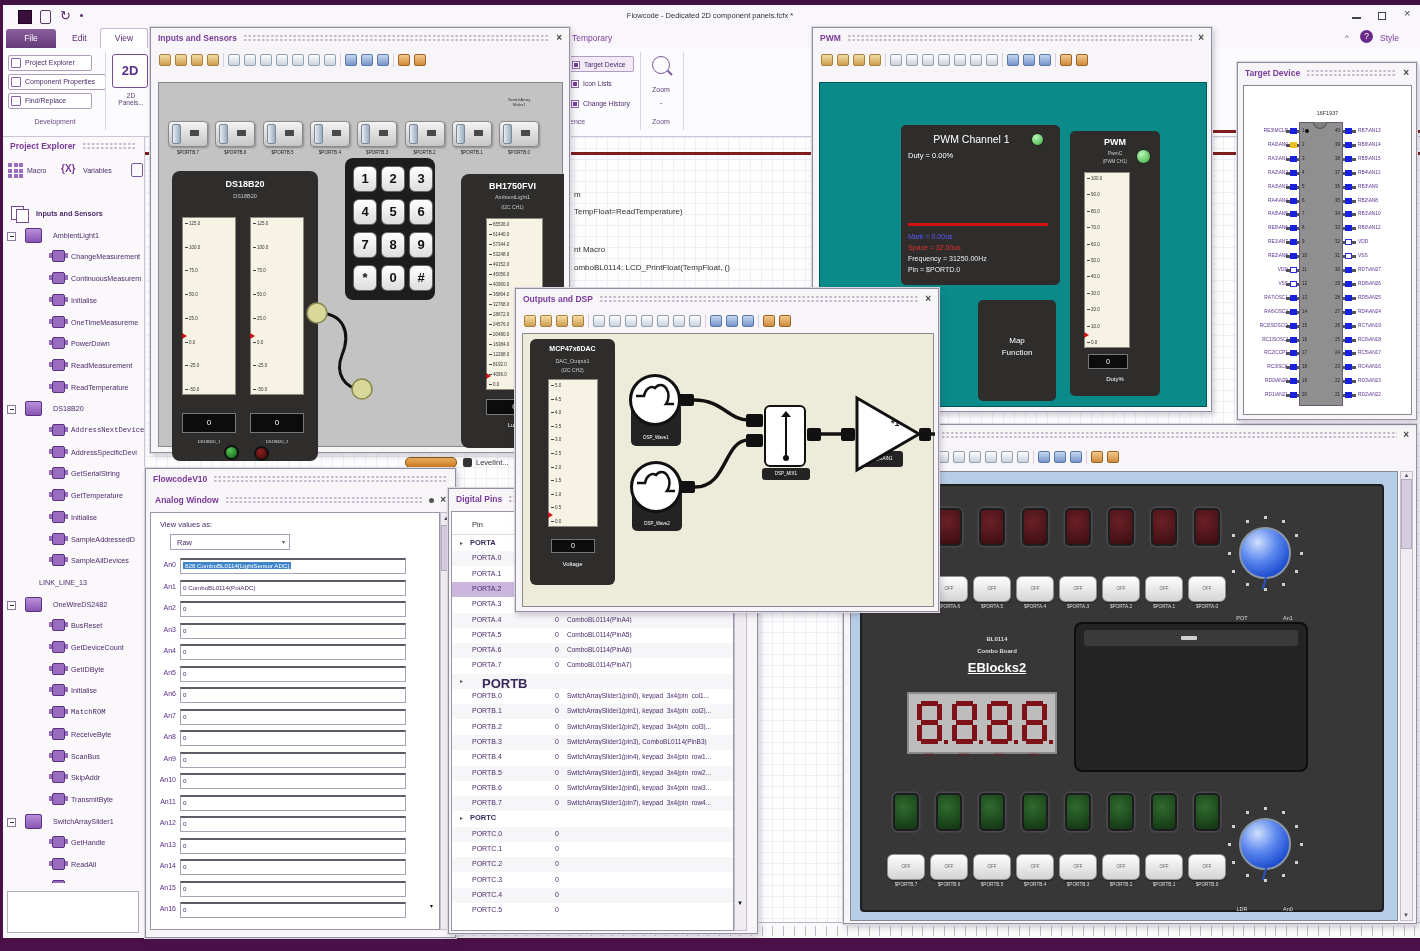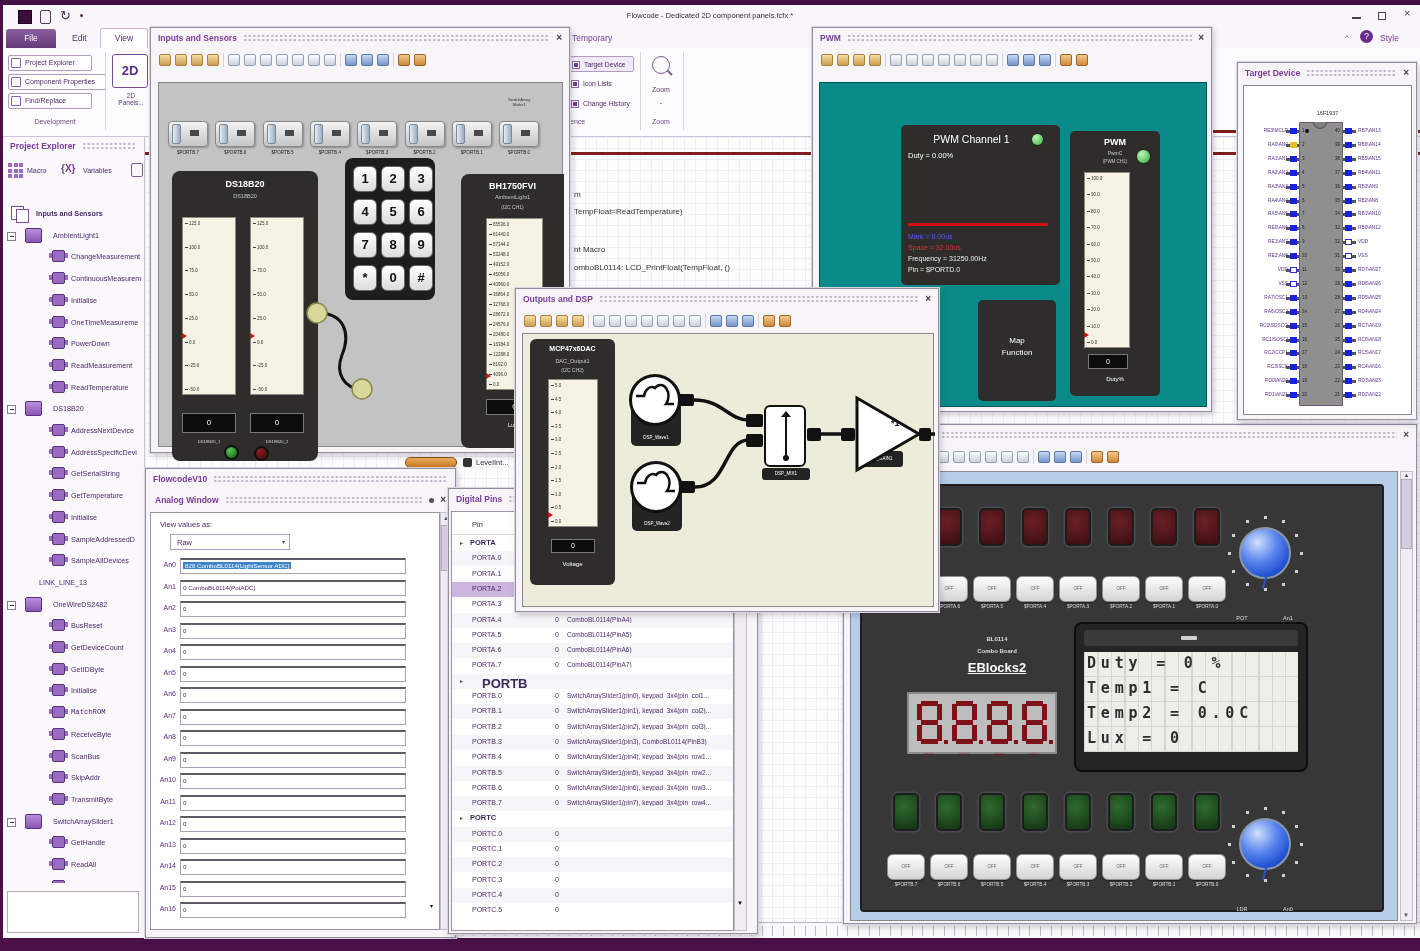--- a/index.html
+++ b/index.html
@@ -225,21 +225,21 @@
             <div style="position: absolute; left: 1.5px; top: 3px; width: 4px; height: 1px; background: rgb(51, 51, 51);"></div>
           </div>
           <div style="position: absolute; left: 22px; top: 1px; width: 17px; height: 15px; background: linear-gradient(rgb(184, 143, 216), rgb(138, 85, 181)); border: 1.5px solid rgb(90, 48, 128); border-radius: 2px;"></div>
           <span class="tree-label" style="position: absolute; left: 50px; top: 4px;">DS18B20</span>
         </div>
         <div style="position: absolute; left: 0px; top: 229px; width: 142px; height: 18px;">
           <div style="position: absolute; left: 49px; top: 2px; width: 13px; height: 12px; background: rgb(154, 108, 192); border: 1.5px solid rgb(90, 48, 128); border-radius: 2px;">
             <div style="position: absolute; left: -4px; top: 2px; width: 3px; height: 5px; background: rgb(154, 108, 192);"></div>
             <div style="position: absolute; right: -4px; top: 2px; width: 3px; height: 5px; background: rgb(154, 108, 192);"></div>
           </div>
-          <span class="tree-label" style="position: absolute; left: 68px; top: 4px;">AddressNextDevice</span>
+          <span class="tree-label" style="position: absolute; left: 68px; top: 4px; font-family: Liberation Mono, monospace;">AddressNextDevice</span>
         </div>
         <div style="position: absolute; left: 0px; top: 250.7px; width: 142px; height: 18px;">
           <div style="position: absolute; left: 49px; top: 2px; width: 13px; height: 12px; background: rgb(154, 108, 192); border: 1.5px solid rgb(90, 48, 128); border-radius: 2px;">
             <div style="position: absolute; left: -4px; top: 2px; width: 3px; height: 5px; background: rgb(154, 108, 192);"></div>
             <div style="position: absolute; right: -4px; top: 2px; width: 3px; height: 5px; background: rgb(154, 108, 192);"></div>
           </div>
           <span class="tree-label" style="position: absolute; left: 68px; top: 4px;">AddressSpecificDevi</span>
         </div>
         <div style="position: absolute; left: 0px; top: 272.4px; width: 142px; height: 18px;">
           <div style="position: absolute; left: 49px; top: 2px; width: 13px; height: 12px; background: rgb(154, 108, 192); border: 1.5px solid rgb(90, 48, 128); border-radius: 2px;">
@@ -663,26 +663,20 @@
           <div class="offbtn" style="left: 283px; top: 90px;">OFF</div>
           <div class="blabel" style="left: 280px; top: 118px;">$PORTA.1</div>
           <div class="offbtn" style="left: 326px; top: 90px;">OFF</div>
           <div class="blabel" style="left: 323px; top: 118px;">$PORTA.0</div>
           <div style="position: absolute; left: 70px; top: 150px; width: 130px; text-align: center; font-size: 6px; font-weight: bold; color: rgb(221, 221, 221);">BL0114</div>
           <div style="position: absolute; left: 70px; top: 162px; width: 130px; text-align: center; font-size: 6px; font-weight: bold; color: rgb(221, 221, 221);">Combo Board</div>
           <div style="position: absolute; left: 70px; top: 174px; width: 130px; text-align: center; font-size: 13px; font-weight: bold; color: rgb(255, 255, 255); text-decoration: underline;">EBlocks2</div>
           <div style="position: absolute; left: 212px; top: 136px; width: 234px; height: 150px; background: rgb(36, 36, 36); border: 2px solid rgb(14, 14, 14); border-radius: 8px;">
             <div style="position: absolute; left: 8px; top: 6px; width: 214px; height: 16px; background: rgb(58, 58, 58); border-radius: 3px;"></div>
             <div style="position: absolute; left: 105px; top: 12px; width: 16px; height: 4px; background: rgb(207, 207, 207); border-radius: 1px;"></div>
-            <div style="position: absolute; left: 8px; top: 28px; width: 214px; height: 100px; background: repeating-linear-gradient(90deg, rgb(212, 214, 208) 0px, rgb(212, 214, 208) 1.3px, transparent 1.3px, transparent 13.4px), repeating-linear-gradient(0deg, rgb(212, 214, 208) 0px, rgb(212, 214, 208) 1.3px, transparent 1.3px, transparent 25px), rgb(236, 238, 232);">
-              <div style="position: absolute; left: 3px; top: 2px; font-family: &quot;DejaVu Sans Mono&quot;, monospace; font-weight: bold; font-size: 15px; letter-spacing: 4.8px; color: rgb(46, 46, 46); white-space: pre;">Duty = 0 %</div>
-              <div style="position: absolute; left: 3px; top: 27px; font-family: &quot;DejaVu Sans Mono&quot;, monospace; font-weight: bold; font-size: 15px; letter-spacing: 4.8px; color: rgb(46, 46, 46); white-space: pre;">Temp1 = C</div>
-              <div style="position: absolute; left: 3px; top: 52px; font-family: &quot;DejaVu Sans Mono&quot;, monospace; font-weight: bold; font-size: 15px; letter-spacing: 4.8px; color: rgb(46, 46, 46); white-space: pre;">Temp2 = 0.0C</div>
-              <div style="position: absolute; left: 3px; top: 77px; font-family: &quot;DejaVu Sans Mono&quot;, monospace; font-weight: bold; font-size: 15px; letter-spacing: 4.8px; color: rgb(46, 46, 46); white-space: pre;">Lux = 0</div>
-            </div>
           </div>
           <div style="position: absolute; left: 45px; top: 206px; width: 150px; height: 62px; background: rgb(189, 189, 189); border: 2px solid rgb(138, 138, 138);">
             <div style="position: absolute; left: 8px; top: 7px; width: 26px; height: 44px;">
               <div style="position: absolute; left: 4px; top: 0px; width: 17px; height: 5px; background: rgb(126, 18, 24);"></div>
               <div style="position: absolute; left: 20px; top: 3px; width: 5px; height: 16px; background: rgb(126, 18, 24);"></div>
               <div style="position: absolute; left: 20px; top: 24px; width: 5px; height: 16px; background: rgb(126, 18, 24);"></div>
               <div style="position: absolute; left: 4px; top: 38px; width: 17px; height: 5px; background: rgb(126, 18, 24);"></div>
               <div style="position: absolute; left: 0px; top: 24px; width: 5px; height: 16px; background: rgb(126, 18, 24);"></div>
               <div style="position: absolute; left: 0px; top: 3px; width: 5px; height: 16px; background: rgb(126, 18, 24);"></div>
               <div style="position: absolute; left: 4px; top: 19px; width: 17px; height: 5px; background: rgb(126, 18, 24);"></div>

